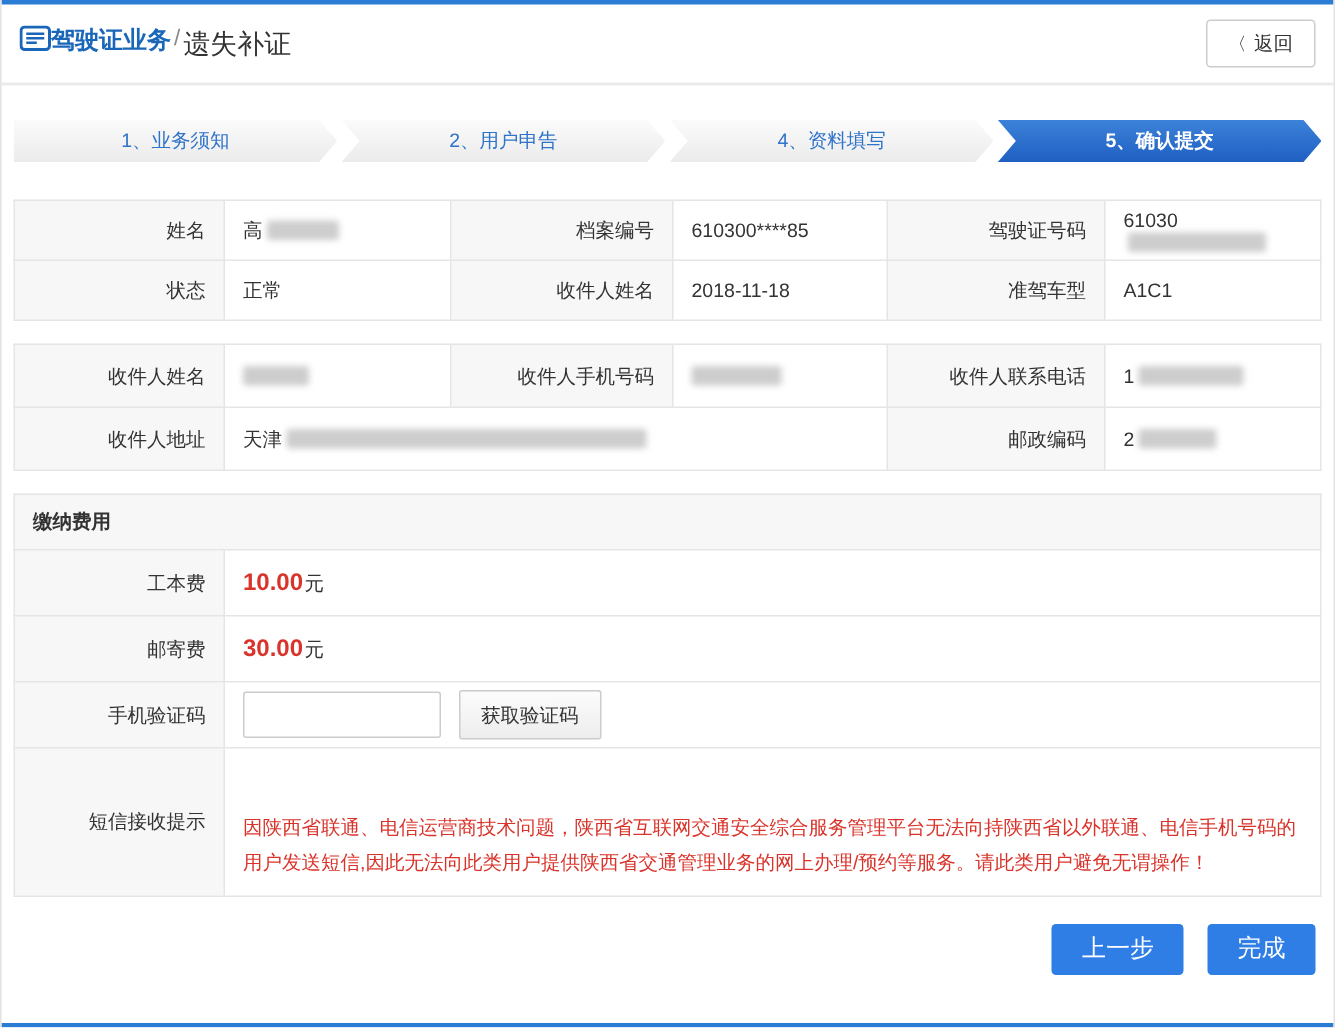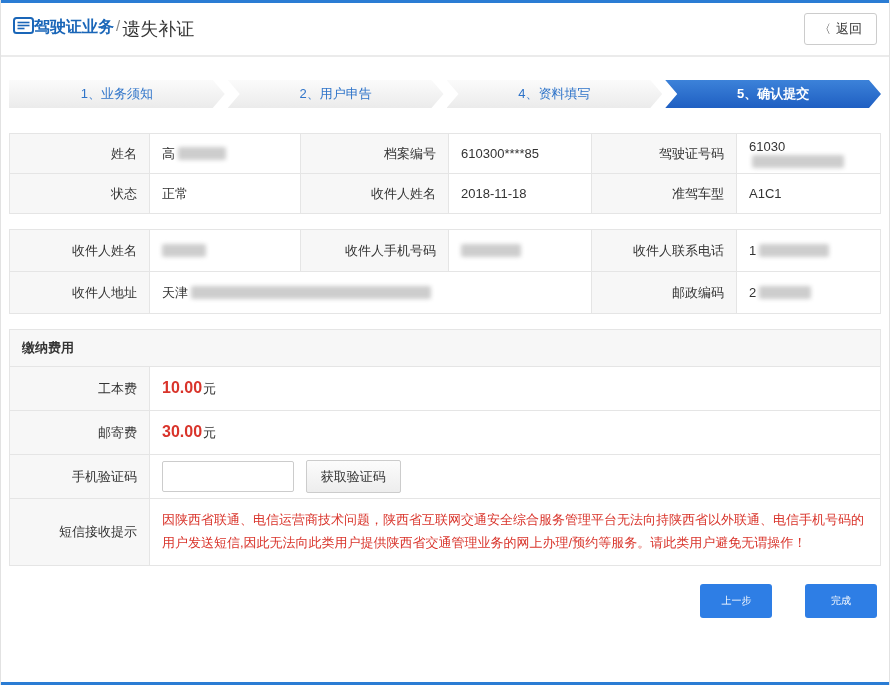--- a/index.html
+++ b/index.html
@@ -85,28 +85,28 @@
   }
   .captcha-btn {
     height:33px; padding:0 14px; margin-left:8px;
     background:linear-gradient(#fcfcfc,#ededed);
     border:1px solid #ccc; border-radius:2px;
     font-size:13px; color:#333; vertical-align:middle; cursor:pointer;
     font-family:inherit;
   }
 
   td.sms-cell { height:auto; padding:10px 12px; }
-  .sms-text { color:#d9342b; font-size:13px; line-height:1.75; display:block; }
+  .sms-text { color:#d9342b; font-size:13px; line-height:1.75; display:block;margin-top:32px; }
 
   
   .footer { flex:none; padding:18px 12px 0; text-align:right; }
   .btn-primary {
     min-width:72px; height:34px; padding:0 20px;
     background:#2e7ee5; border:none; border-radius:3px;
-    color:#fff; font-size:10px; margin-left:29px; cursor:pointer;
+    color:#fff; font-size:16px; margin-left:12px; cursor:pointer;
     font-family:inherit;
   }
 </style>
 </head>
 <body>
 
 <div class="page">
   <div class="topline"></div>
 
   <div class="header">

